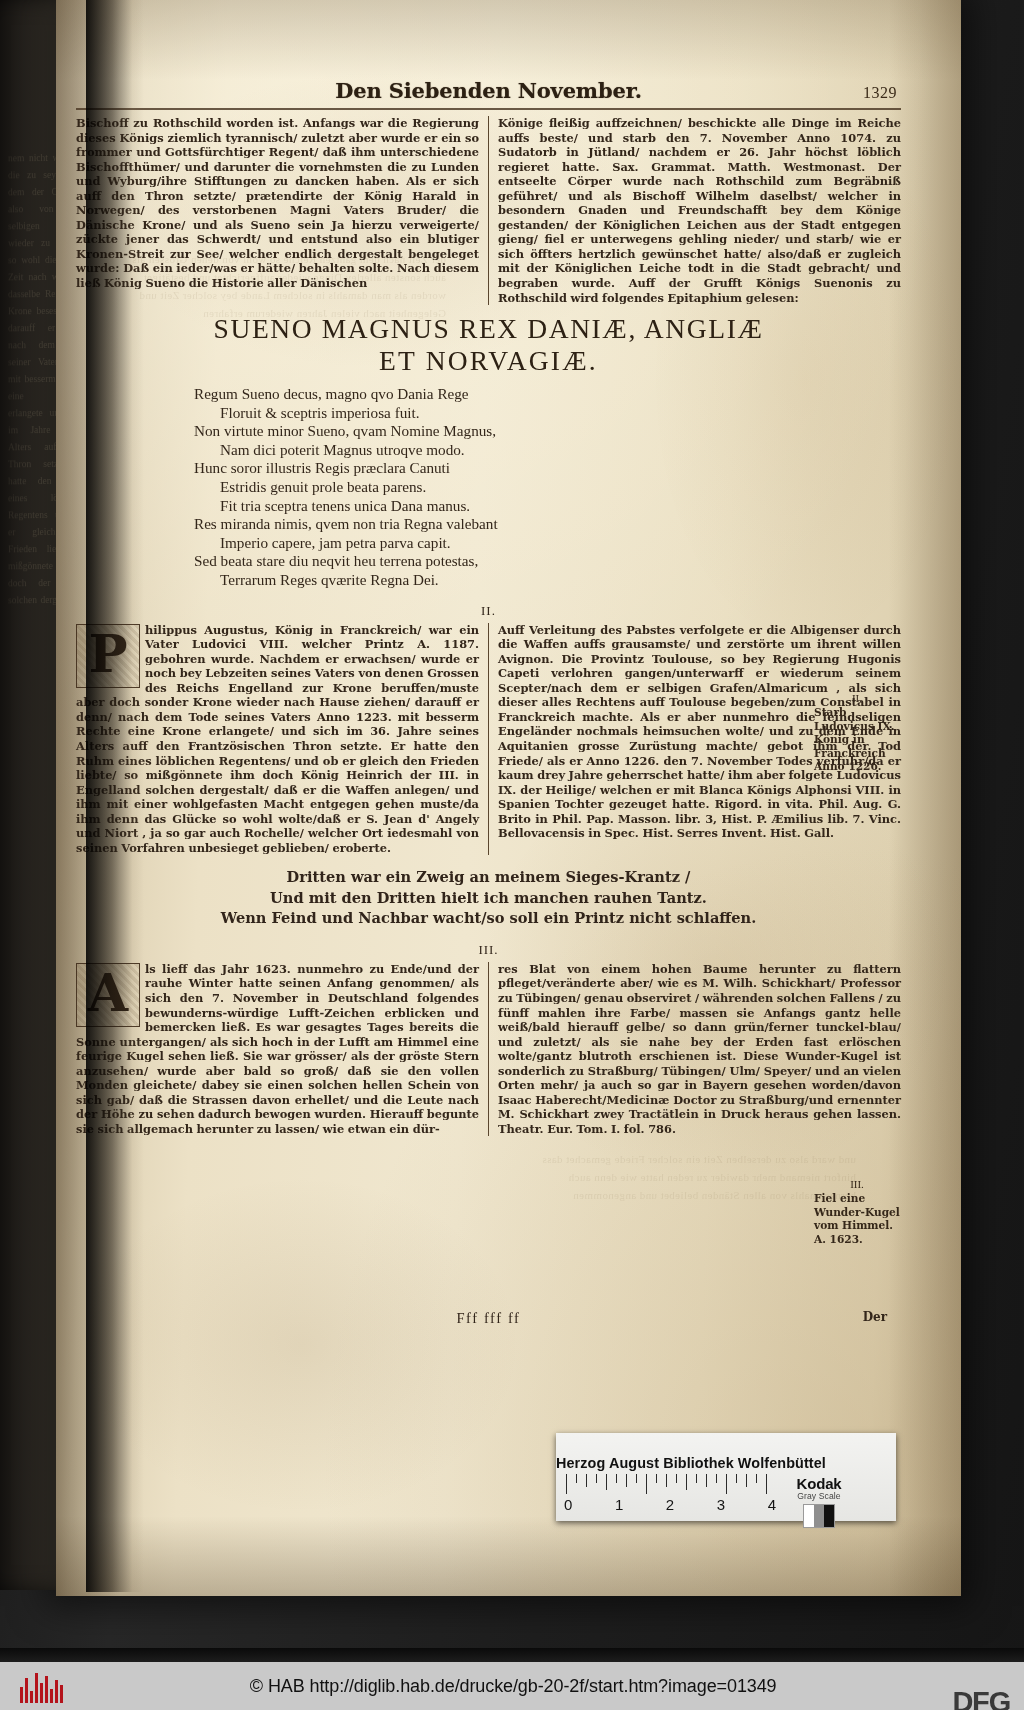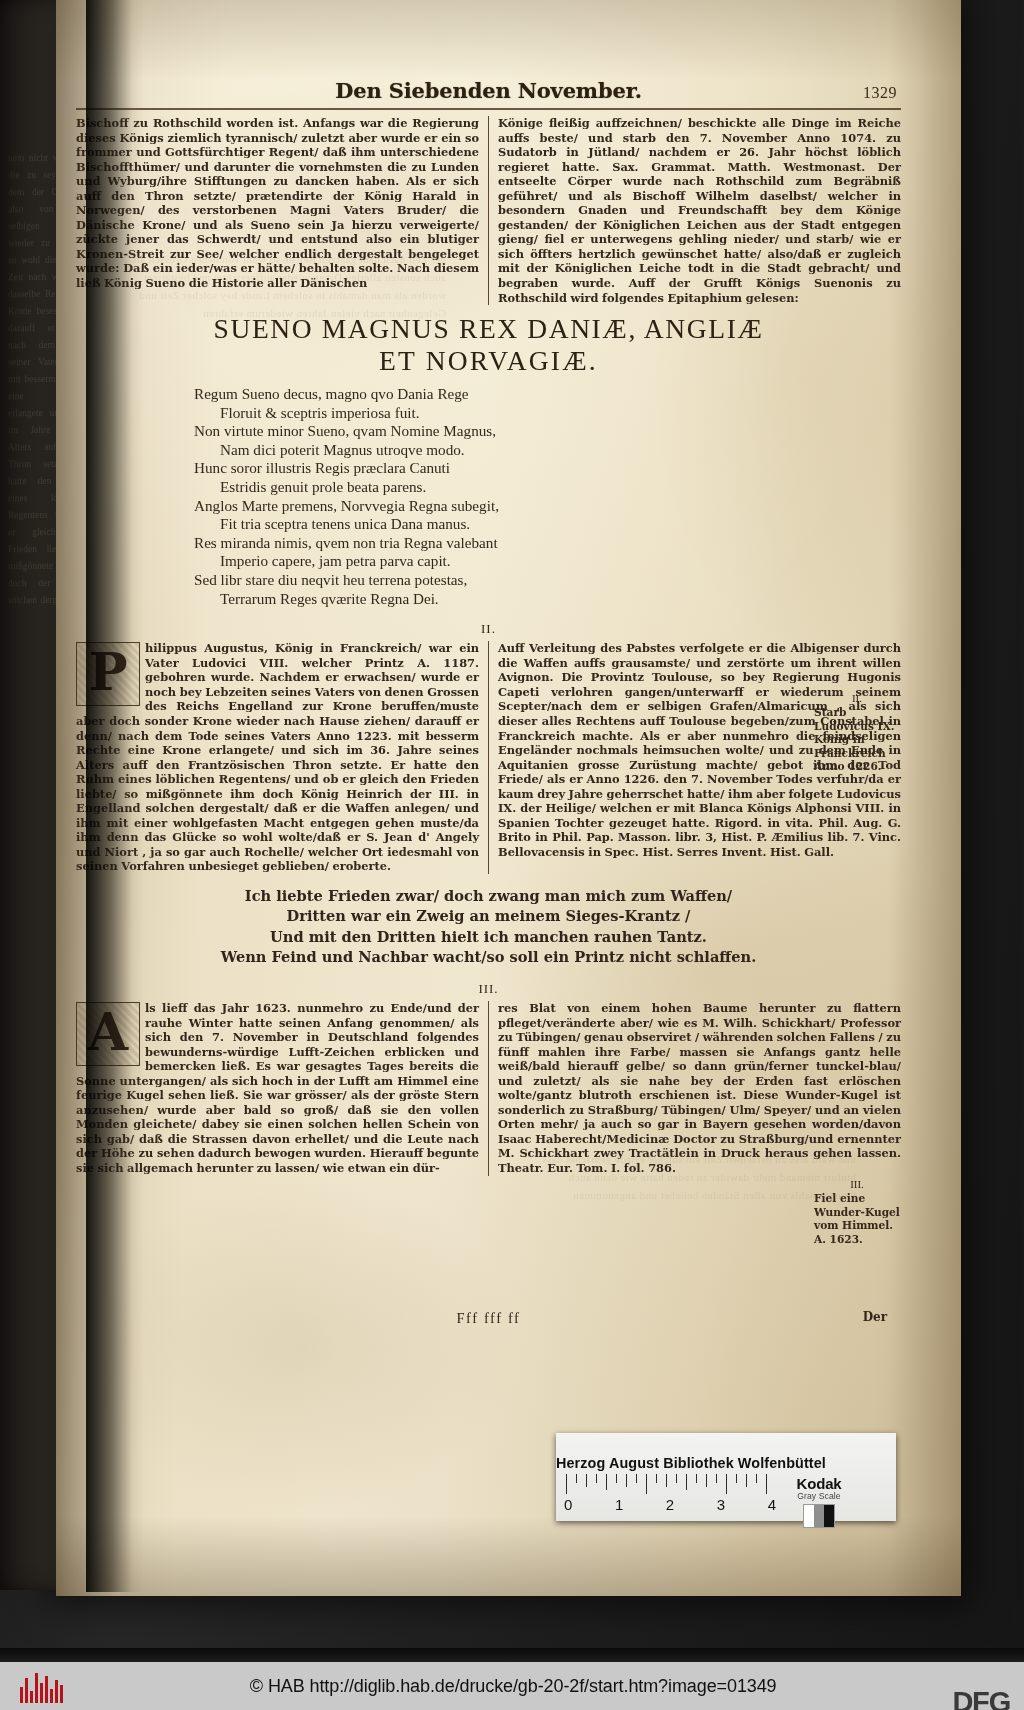--- a/index.html
+++ b/index.html
@@ -276,42 +276,40 @@
         <span class="l2">ET NORVAGIÆ.</span>
       </div>
 
       <div class="epitaph">
         <div>Regum Sueno decus,  magno qvo Dania Rege</div>
         <div class="ind">Floruit &amp; sceptris imperiosa fuit.</div>
         <div>Non virtute minor Sueno, qvam  Nomine Magnus,</div>
         <div class="ind">Nam  dici  poterit Magnus utroqve modo.</div>
         <div>Hunc soror illustris Regis præclara  Canuti</div>
         <div class="ind">Estridis genuit prole beata parens.</div>
-        <div>Anglos Marte premens, Norvvegia  Regna subegit,</div>
         <div class="ind">Fit tria sceptra tenens unica Dana manus.</div>
         <div>Res miranda nimis, qvem non tria  Regna  valebant</div>
         <div class="ind">Imperio capere,  jam petra parva capit.</div>
-        <div>Sed libr stare diu neqvit heu terrena potestas,</div>
+        <div>Sed beata stare diu neqvit heu terrena potestas,</div>
         <div class="ind">Terrarum Reges qværite Regna Dei.</div>
       </div>
 
       <div class="sect-num">II.</div>
 
       <div class="cols">
         <div class="col left">
           <span class="dropcap">P</span>
           <p>hilippus Augustus, König in Franckreich/ war ein  Vater  Ludovici VIII. welcher Printz A. 1187. gebohren wurde. Nachdem er erwachsen/ wurde er noch bey Lebzeiten seines Vaters von denen Grossen des Reichs Engelland zur Krone beruffen/muste aber doch sonder Krone wieder nach Hause ziehen/ darauff er denn/ nach dem Tode seines Vaters Anno 1223. mit besserm Rechte eine Krone erlangete/ und sich im 36. Jahre seines Alters auff den Frantzösischen Thron setzte. Er hatte den Ruhm eines löblichen Regentens/ und ob er gleich den Frieden liebte/ so mißgönnete ihm doch König Heinrich der III. in Engelland solchen dergestalt/ daß er die Waffen anlegen/ und ihm mit einer wohlgefasten Macht entgegen gehen muste/da ihm denn das Glücke so wohl wolte/daß er S. Jean d' Angely und Niort , ja so gar auch Rochelle/ welcher Ort iedesmahl von seinen Vorfahren unbesieget geblieben/ eroberte.</p>
         </div>
         <div class="col right">
           <p>Auff Verleitung des Pabstes verfolgete er die Albigenser durch die Waffen auffs grausamste/ und zerstörte um ihrent willen Avignon.  Die Provintz Toulouse, so bey Regierung Hugonis Capeti verlohren gangen/unterwarff er wiederum seinem Scepter/nach dem er selbigen Grafen/Almaricum , als sich dieser alles Rechtens auff Toulouse begeben/zum Constabel in Franckreich machte. Als er aber nunmehro die feindseligen Engeländer nochmals heimsuchen wolte/ und zu dem Ende in Aquitanien grosse Zurüstung machte/ gebot ihm der Tod Friede/ als er Anno 1226. den 7. November Todes verfuhr/da er kaum drey Jahre geherrschet hatte/ ihm aber folgete  Ludovicus IX. der Heilige/ welchen er mit  Blanca Königs Alphonsi VIII. in Spanien Tochter gezeuget hatte.  Rigord. in vita. Phil. Aug. G. Brito in Phil. Pap. Masson. libr. 3, Hist. P. Æmilius  lib. 7. Vinc. Bellovacensis in Spec. Hist. Serres Invent. Hist. Gall.</p>
         </div>
       </div>
 
       <div class="verse">
-        <div>Ich liebte Frieden zwar/  doch zwang  man mich zum Waffen/</div>
         <div>Dritten war ein Zweig  an meinem Sieges-Krantz /</div>
         <div>Und mit den Dritten hielt ich manchen rauhen Tantz.</div>
         <div>Wenn Feind und Nachbar wacht/so soll ein Printz nicht schlaffen.</div>
       </div>
 
       <div class="sect-num">III.</div>
 
       <div class="cols">
         <div class="col left">
           <span class="dropcap">A</span>

